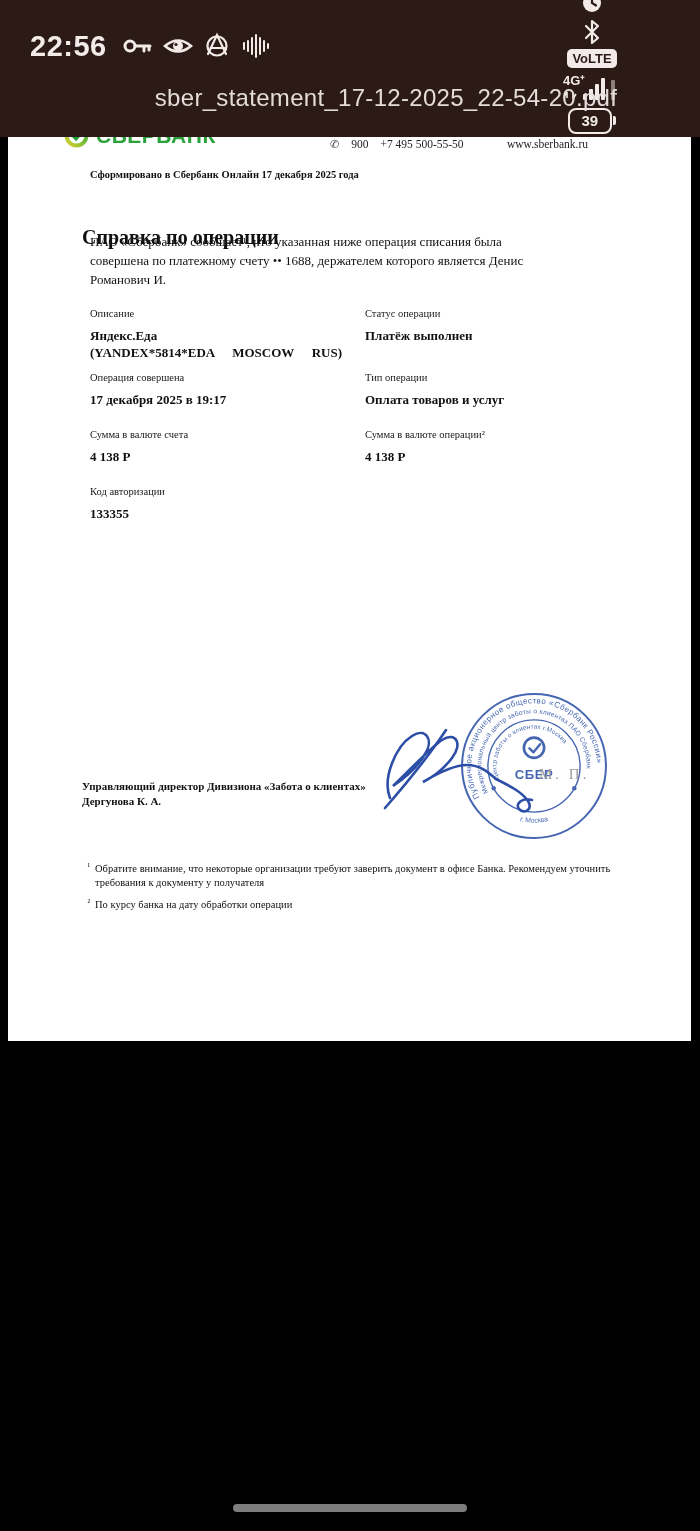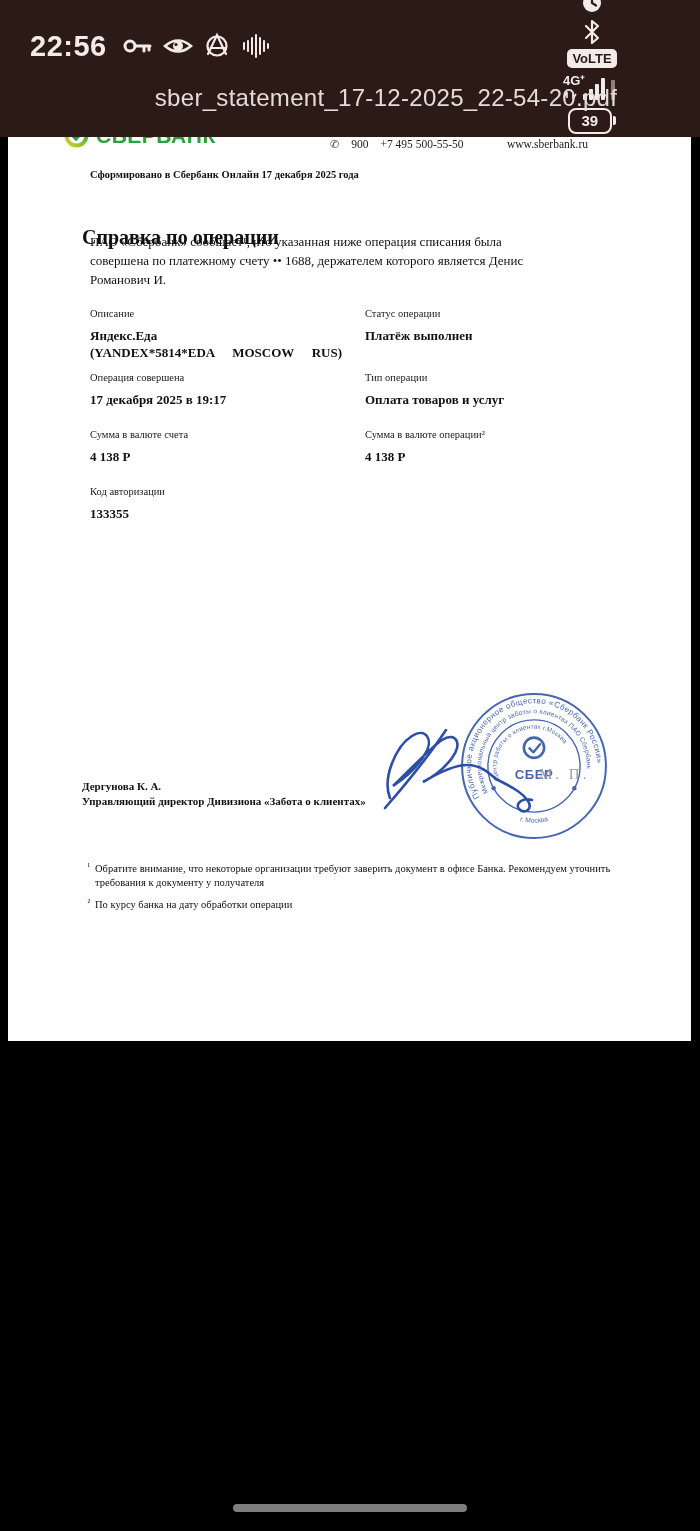--- a/index.html
+++ b/index.html
@@ -158,22 +158,22 @@
   <div class="abs flabel col-l" style="top:292px">Сумма в валюте счета</div>
   <div class="abs fvalue col-l" style="top:312px">4 138 Р</div>
 
   <div class="abs flabel col-r" style="top:292px">Сумма в валюте операции²</div>
   <div class="abs fvalue col-r" style="top:312px">4 138 Р</div>
 
   <div class="abs flabel col-l" style="top:349px">Код авторизации</div>
   <div class="abs fvalue col-l" style="top:369px">133355</div>
 
   <div class="abs sig-block">
+    <div>Управляющий директор Дивизиона «Забота о клиентах»</div>
     <div>Дергунова К. А.</div>
-    <div>Управляющий директор Дивизиона «Забота о клиентах»</div>
   </div>
 
   <svg class="abs stampwrap" width="154" height="154" viewBox="0 0 152 152" style="opacity:0.88;">
     <defs>
       <path id="ringO" d="M 22.3 107 A 62 62 0 1 1 129.7 107"></path>
       <path id="ringM" d="M 31 102 A 52 52 0 1 1 121 102"></path>
       <path id="ringI" d="M 41.2 88.7 A 37 37 0 1 1 110.8 88.7"></path>
       <path id="ringB" d="M 20 76 A 56 56 0 0 0 132 76"></path>
     </defs>
     <g stroke="#2e52a8" fill="none">

